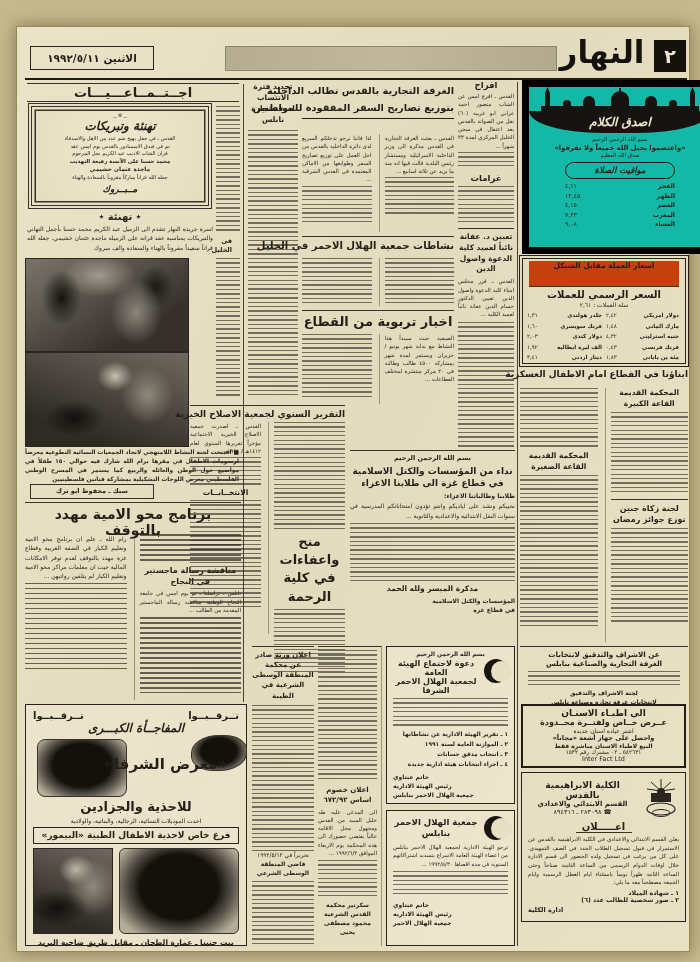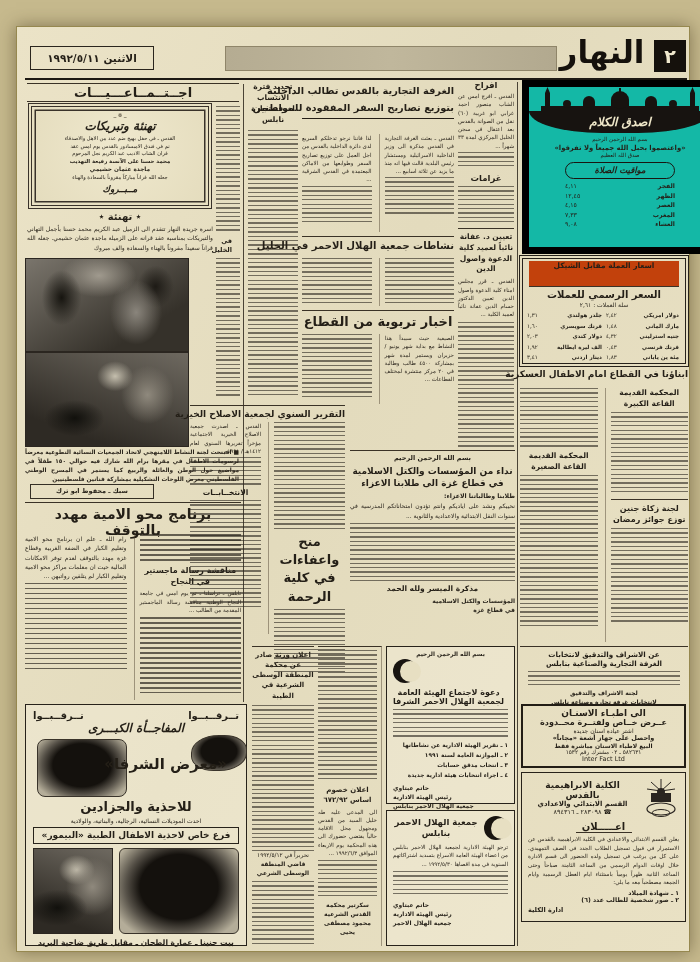--- a/index.html
+++ b/index.html
@@ -222,21 +222,21 @@
     <div class="fl6" style="height:132px;"></div>
     <div class="ctr b" style="font-size:7px;line-height:1.4;margin:4px 0 2px;">اعلان خصوم اساس ٦٧٢/٩٢</div>
     <div class="snip5">الى المدعى عليه طه خليل السيد من القدس ومجهول محل الاقامة حالياً يقتضي حضورك الى هذه المحكمة يوم الاربعاء الموافق ١٩٩٢/٦/٣ ...</div>
     <div class="fl6" style="height:40px;margin-top:3px;"></div>
     <div class="sig ctr">سكرتير محكمة القدس الشرعية</div>
     <div class="sig ctr">محمود مصطفى يحيى</div>
   </div>
 
   <div class="abs boxed" style="left:386px;top:646px;width:129px;height:158px;box-sizing:border-box;padding:4px 6px;">
     <div class="ctr b" style="font-size:5.8px;">بسم الله الرحمن الرحيم</div>
-    <div style="display:flex;align-items:flex-end;gap:5px;margin-top:2px;flex-direction:column;">
+    <div style="display:flex;align-items:flex-start;gap:5px;margin-top:2px;">
       <span class="crescent"></span>
       <span class="ctr" style="flex:1;">
         <span class="x" style="display:block;font-size:8px;">دعوة لاجتماع الهيئة العامة</span>
         <span class="x" style="display:block;font-size:8px;">لجمعية الهلال الاحمر الشرفا</span>
       </span>
     </div>
     <div class="fl6" style="height:30px;margin-top:3px;"></div>
     <div class="agenda" style="margin-top:2px;">
       <div>١ ـ تقرير الهيئة الادارية عن نشاطاتها</div>
       <div>٢ ـ الموازنة العامة لسنة ١٩٩١</div>

